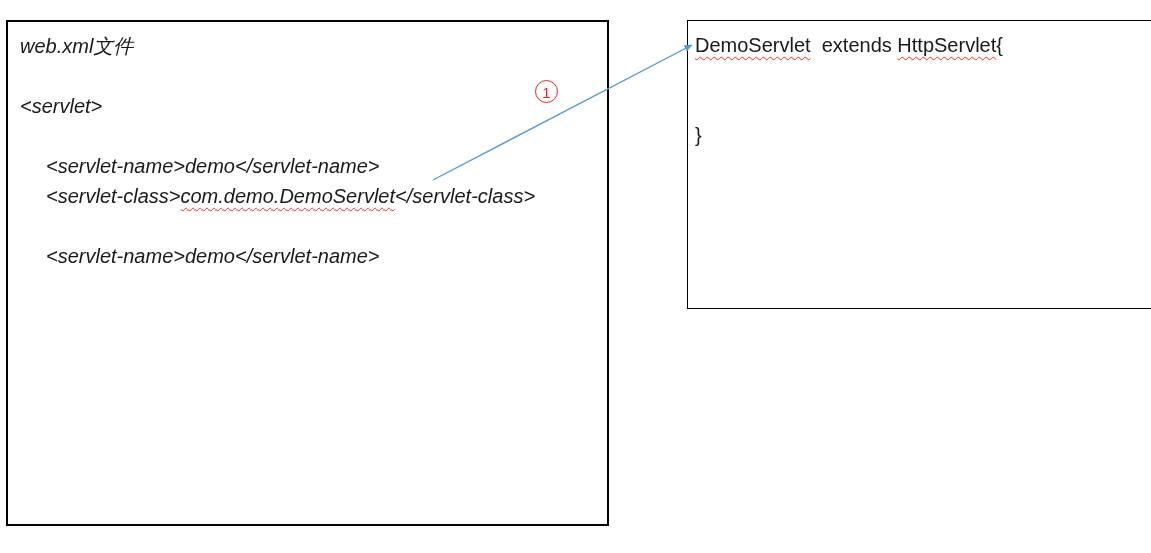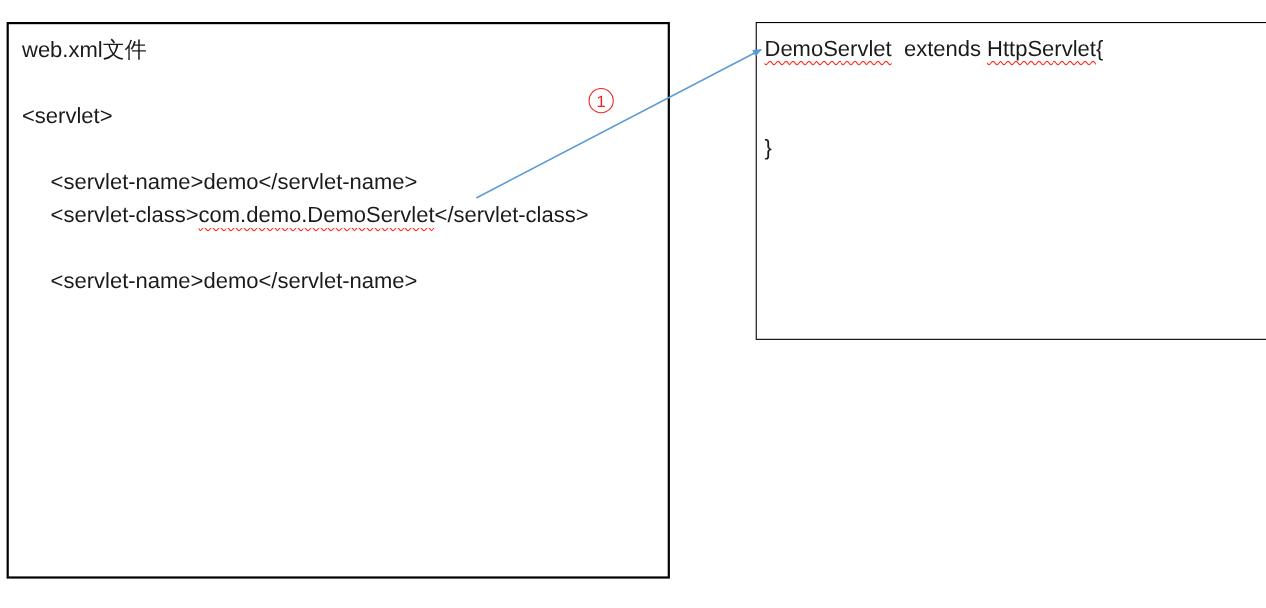--- a/index.html
+++ b/index.html
@@ -21,20 +21,21 @@
     background: #ffffff;
     box-sizing: border-box;
   }
   .web-xml-box {
     left: 6px;
     top: 20px;
     width: 603px;
     height: 506px;
     border: 2px solid #000000;
     padding: 9px 10px 0 12px;
+    font-style: italic;
   }
   .java-class-box {
     left: 687px;
     top: 20px;
     width: 475px;
     height: 289px;
     border: 1.5px solid #000000;
     padding: 9px 8px 0 7px;
   }
   .line {

